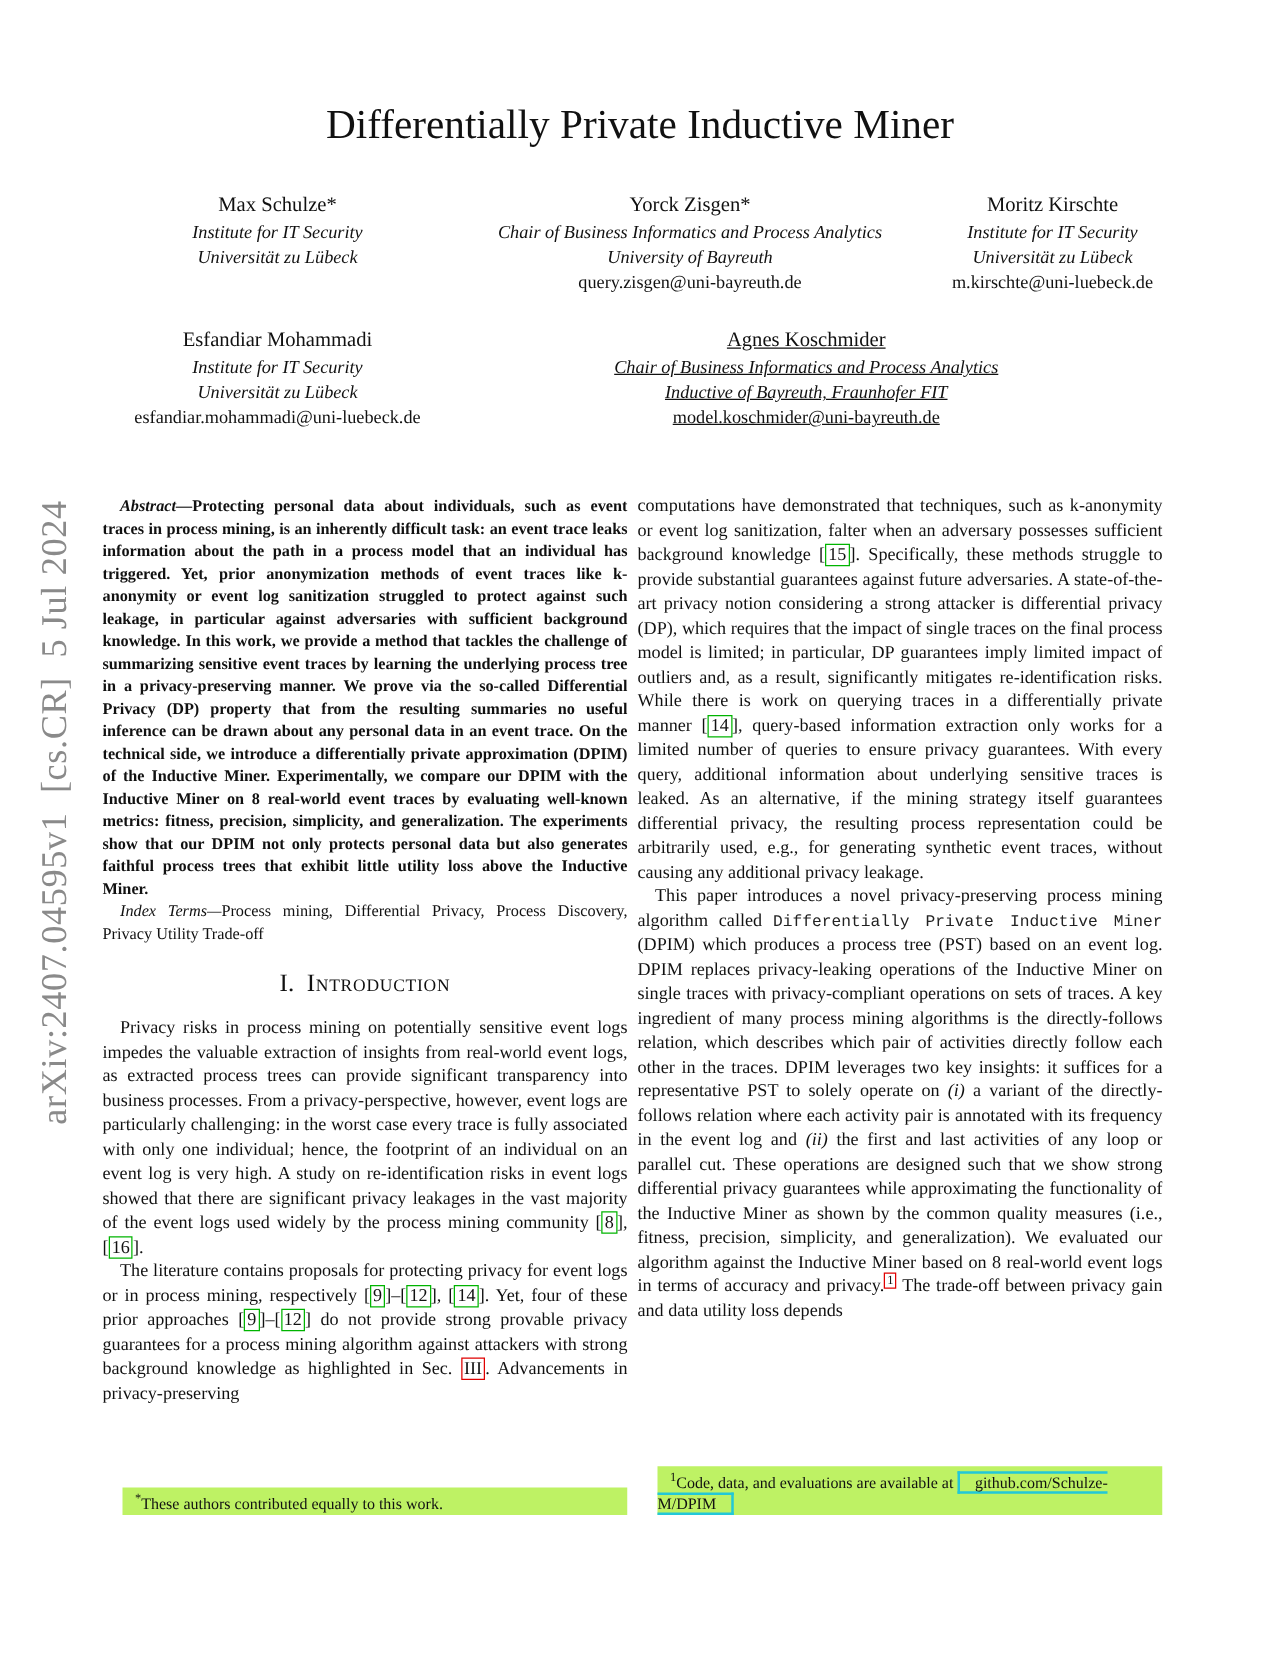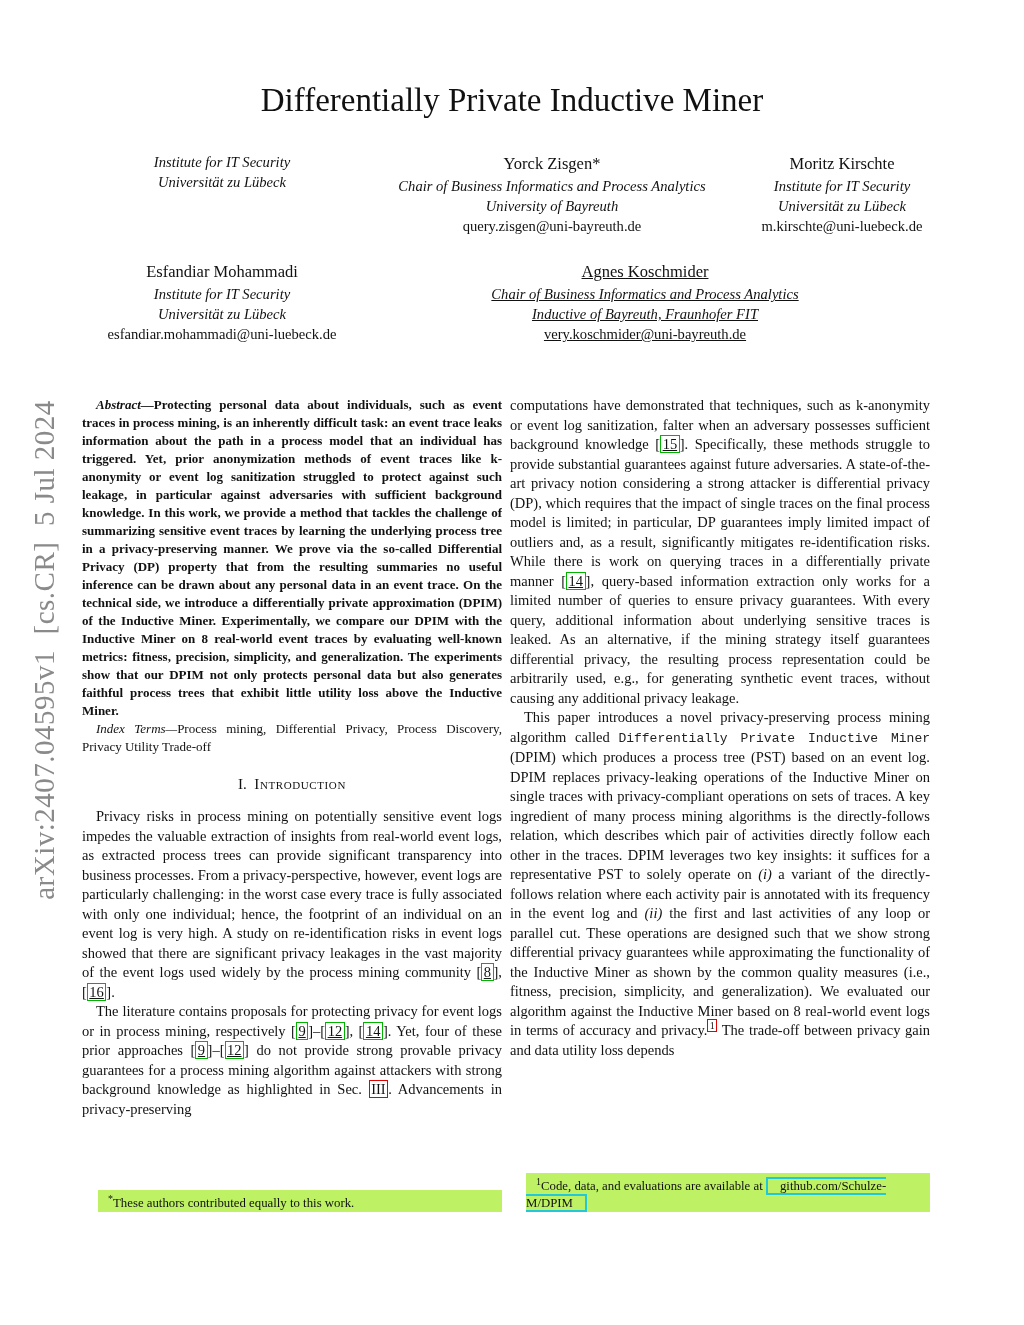--- a/index.html
+++ b/index.html
@@ -67,21 +67,21 @@
   .index-terms{
     font-size:13px;
     line-height:18px;
     font-weight:normal;
     text-align:justify;
     text-indent:14px;
     margin:0 0 0 0;
   }
   .sec-heading{
     text-align:center;
-    font-size:15px;
+    font-size:20px;
     margin:20px 0 14px 0;
     font-weight:normal;
   }
   .sec-heading .sc{font-variant:small-caps;letter-spacing:.6px;}
   .body-par{
     font-size:14.5px;
     line-height:19.5px;
     text-align:justify;
     margin:0;
     text-indent:14px;
@@ -90,21 +90,20 @@
   .lead{font-style:italic;}
   .ital{font-style:italic;}
   .mono{
     font-family:"Liberation Mono","DejaVu Sans Mono",monospace;
     font-size:13px;
     color:#222;
   }
   .box-green{
     border:1.4px solid var(--citation-green,#00b400);
     padding:0 1.5px;
-    text-decoration:underline;
   }
   .box-red{
     border:1.4px solid var(--reference-red,#e00000);
     padding:0 1.5px;
   }
   .box-cyan{
     border:2px solid var(--link-cyan,#22c8d8);
     padding:0 12px;
   }
   .sup{
@@ -128,20 +127,21 @@
 <div class="page">
 
   <div class="watermark">arXiv:2407.04595v1  [cs.CR]  5 Jul 2024</div>
 
   <div class="content">
 
     <div class="title">Differentially Private Inductive Miner</div>
 
     <div class="authors-row row1">
       <div class="auth r1-c1">
+        <div class="a-name">Max Schulze*</div>
         <div class="a-affil">Institute for IT Security</div>
         <div class="a-affil">Universität zu Lübeck</div>
       </div>
       <div class="auth r1-c2">
         <div class="a-name">Yorck Zisgen*</div>
         <div class="a-affil">Chair of Business Informatics and Process Analytics</div>
         <div class="a-affil">University of Bayreuth</div>
         <div class="a-email">query.zisgen@uni-bayreuth.de</div>
       </div>
       <div class="auth r1-c3">
@@ -156,21 +156,21 @@
       <div class="auth r2-c1">
         <div class="a-name">Esfandiar Mohammadi</div>
         <div class="a-affil">Institute for IT Security</div>
         <div class="a-affil">Universität zu Lübeck</div>
         <div class="a-email">esfandiar.mohammadi@uni-luebeck.de</div>
       </div>
       <div class="auth r2-c2">
         <div class="a-name">Agnes Koschmider</div>
         <div class="a-affil">Chair of Business Informatics and Process Analytics</div>
         <div class="a-affil">Inductive of Bayreuth, Fraunhofer FIT</div>
-        <div class="a-email">very.koschmider@uni-bayreuth.de</div>
+        <div class="a-email">model.koschmider@uni-bayreuth.de</div>
       </div>
     </div>
 
     <div class="columns">
 
       <div class="column">
         <p class="abstract"><span class="lead">Abstract—</span><span>Protecting personal data about individuals, such as event traces in process mining, is an inherently difficult task: an event trace leaks information about the path in a process model that an individual has triggered. Yet, prior anonymization methods of event traces like k-anonymity or event log sanitization struggled to protect against such leakage, in particular against adversaries with sufficient background knowledge. In this work, we provide a method that tackles the challenge of summarizing sensitive event traces by learning the underlying process tree in a privacy-preserving manner. We prove via the so-called Differential Privacy (DP) property that from the resulting summaries no useful inference can be drawn about any personal data in an event trace. On the technical side, we introduce a differentially private approximation (DPIM) of the Inductive Miner. Experimentally, we compare our DPIM with the Inductive Miner on 8 real-world event traces by evaluating well-known metrics: fitness, precision, simplicity, and generalization. The experiments show that our DPIM not only protects personal data but also generates faithful process trees that exhibit little utility loss above the Inductive Miner.</span></p>
         <p class="index-terms"><span class="lead">Index Terms—</span><span>Process mining, Differential Privacy, Process Discovery, Privacy Utility Trade-off</span></p>
         <div class="sec-heading">
           <span>I.</span>&nbsp;&nbsp;<span class="sc">Introduction</span>

